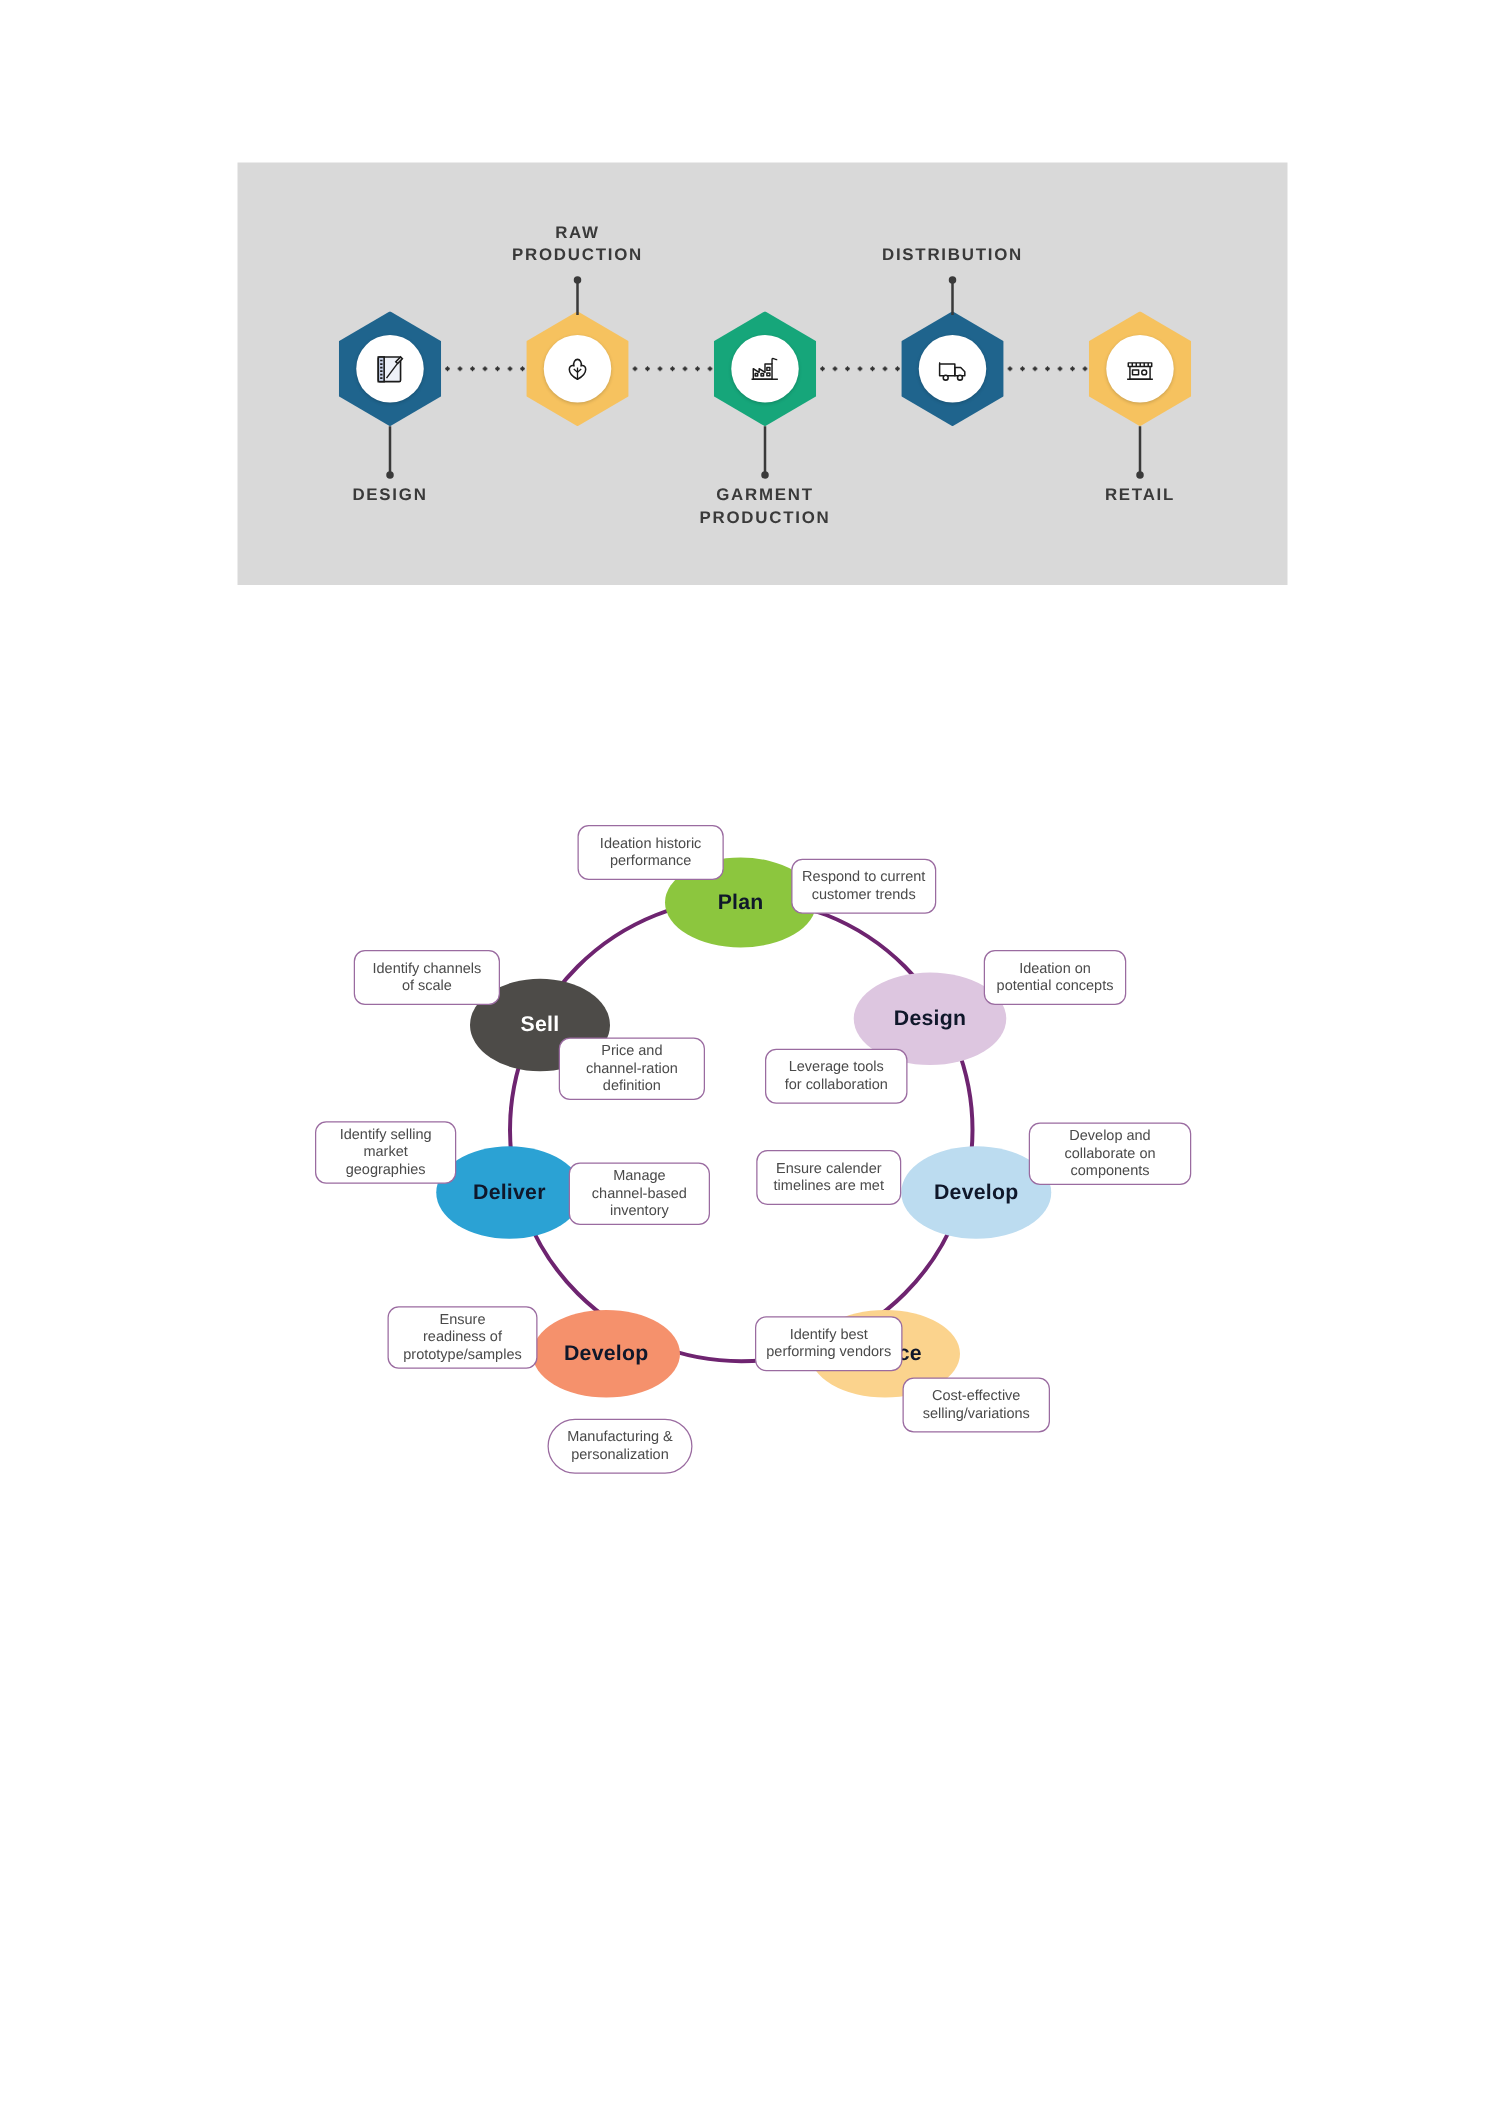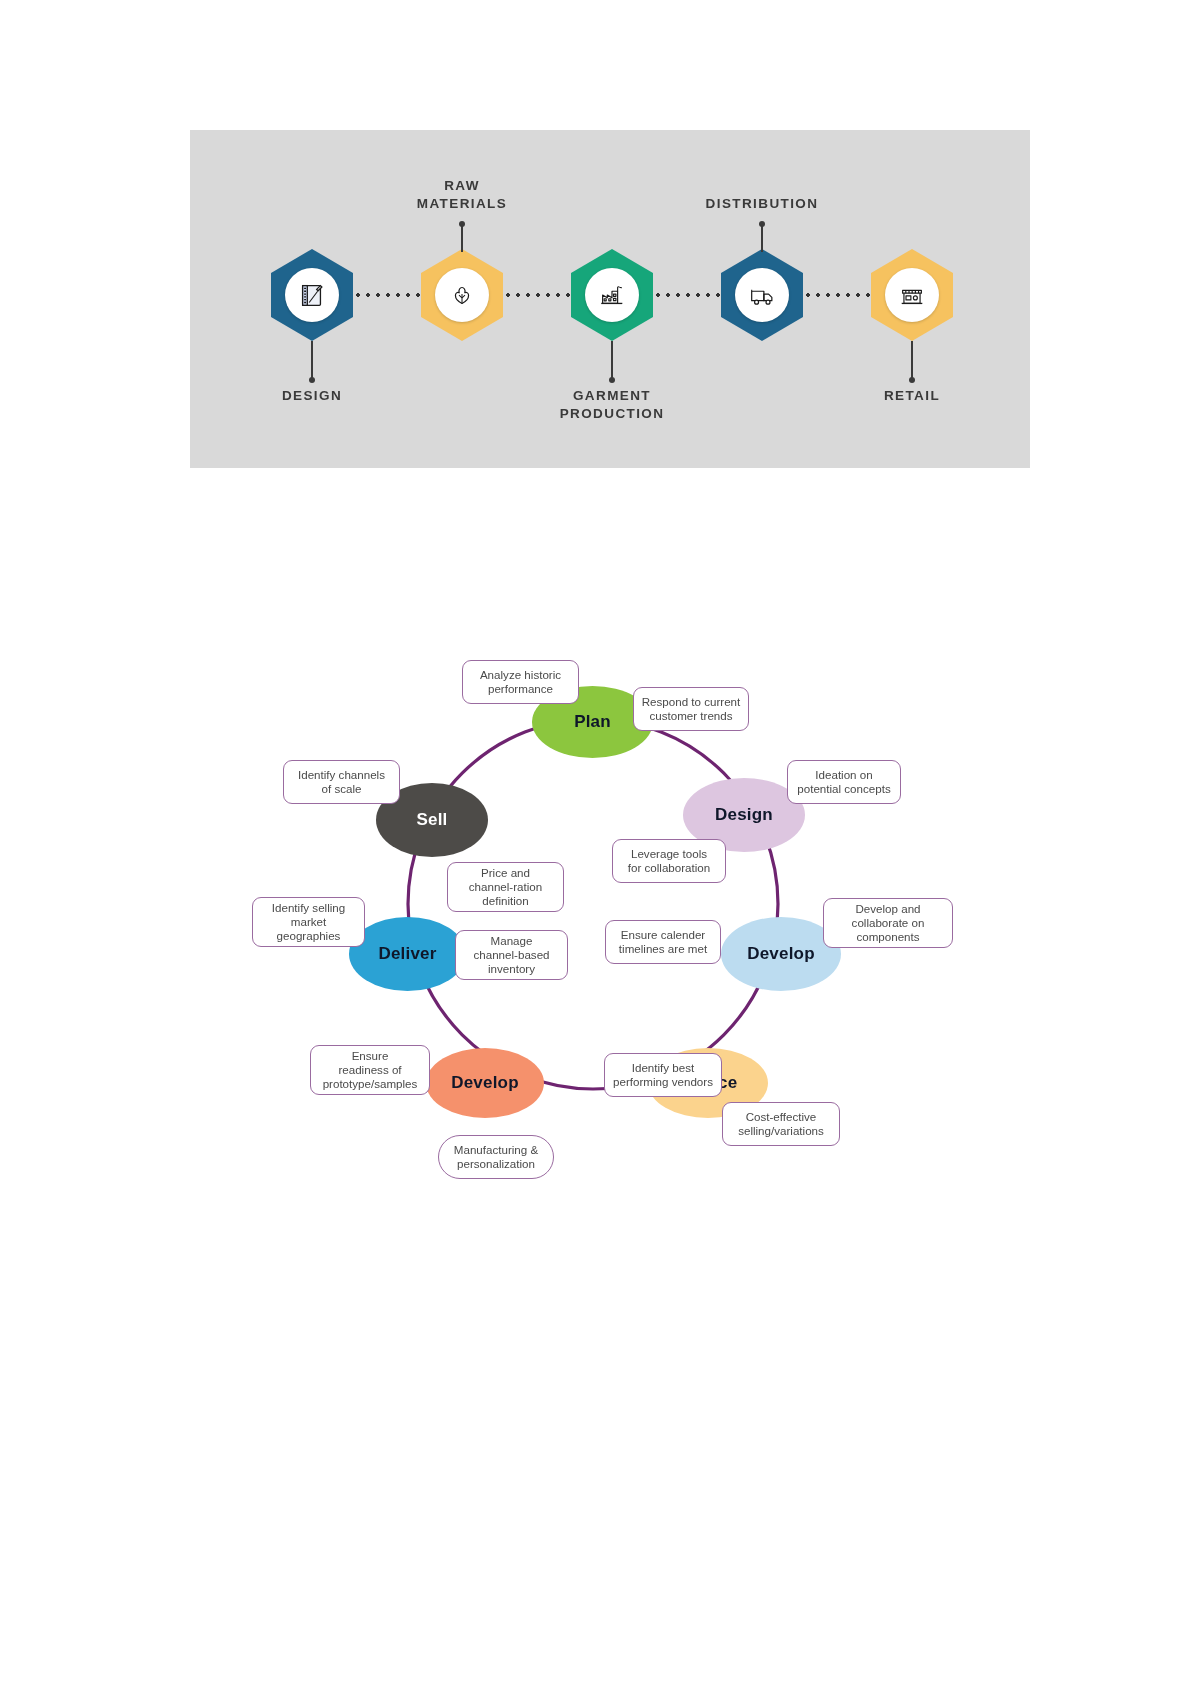--- a/index.html
+++ b/index.html
@@ -177,21 +177,21 @@
       <svg width="30" height="30" viewBox="0 0 32 32" fill="none" stroke="#1b1b1b" stroke-width="1.3" stroke-linejoin="round">
         <path d="M16 25 C12 23 9 20 9 16.5 C9 14 11 12.6 13 13.6 C12 10.5 14 8 16 8 C18 8 20 10.5 19 13.6 C21 12.6 23 14 23 16.5 C23 20 20 23 16 25 Z"></path>
         <path d="M16 25 L16 15" stroke-width="1.1"></path>
         <path d="M16 19 L12.8 16.2 M16 19 L19.2 16.2" stroke-width="1.1"></path>
       </svg>
     </div>
   </div>
   <div class="stem" style="left:271.4px; top:96px; height:26px;"></div>
   <div class="stem-dot" style="left:269px; top:91px;"></div>
   <div class="chain-label" style="left:162px; top:47px;">RAW
-MATERIALS</div>
+PRODUCTION</div>
 
   <div class="hex-node" style="left:381px;">
     <div class="hex-shape" style="background:#16a67a;"></div>
     <div class="hex-inner-circle">
       <svg width="30" height="30" viewBox="0 0 32 32" fill="none" stroke="#1b1b1b" stroke-width="1.25" stroke-linejoin="round">
         <path d="M6 25 L6 16 L11 19 L11 16 L16 19 L16 12 L22 12 L22 25 Z"></path>
         <path d="M22 12 L22 8 C22 7 23 7 24 7.6 C25.6 8.5 26.4 8 26.4 8" stroke-width="1.2"></path>
         <rect x="7.6" y="20" width="2.2" height="2.2"></rect>
         <rect x="12.6" y="20" width="2.2" height="2.2"></rect>
         <rect x="17.6" y="15" width="2.6" height="2.4"></rect>
@@ -245,21 +245,21 @@
 
 <div id="lifecycle-diagram">
 
   <svg id="lifecycle-ring-svg" width="720" height="545">
     <circle cx="357" cy="268" r="185" fill="none" stroke="#6e2470" stroke-width="3.2"></circle>
   </svg>
 
   <div class="stage-ellipse" style="left:296px; top:50px; width:121px; height:72px; background:#8cc63e;">
     <span class="stage-label">Plan</span>
   </div>
-  <div class="callout" style="left:226px; top:24px; width:117px; height:44px;">Analyze historic
+  <div class="callout" style="left:226px; top:24px; width:117px; height:44px;">Ideation historic
 performance</div>
   <div class="callout" style="left:397px; top:51px; width:116px; height:44px;">Respond to current
 customer trends</div>
 
   <div class="stage-ellipse" style="left:447px; top:142px; width:122px; height:74px; background:#ddc6e0;">
     <span class="stage-label">Design</span>
   </div>
   <div class="callout" style="left:551px; top:124px; width:114px; height:44px;">Ideation on
 potential concepts</div>
   <div class="callout" style="left:376px; top:203px; width:114px; height:44px;">Leverage tools
@@ -297,18 +297,18 @@
   <div class="callout" style="left:219px; top:294px; width:113px; height:50px;">Manage
 channel-based
 inventory</div>
   <div class="callout" style="left:16px; top:261px; width:113px; height:50px;">Identify selling
 market
 geographies</div>
 
   <div class="stage-ellipse" style="left:140px; top:147px; width:112px; height:74px; background:#4d4b48;text-align:center;">
     <span class="stage-label on-dark">Sell</span>
   </div>
-  <div class="callout" style="left:211px; top:194px; width:117px; height:50px;margin-top:32px;">Price and
+  <div class="callout" style="left:211px; top:194px; width:117px; height:50px;">Price and
 channel-ration
 definition</div>
   <div class="callout" style="left:47px; top:124px; width:117px; height:44px;">Identify channels
 of scale</div>
 </div>
 
 </body></html>

